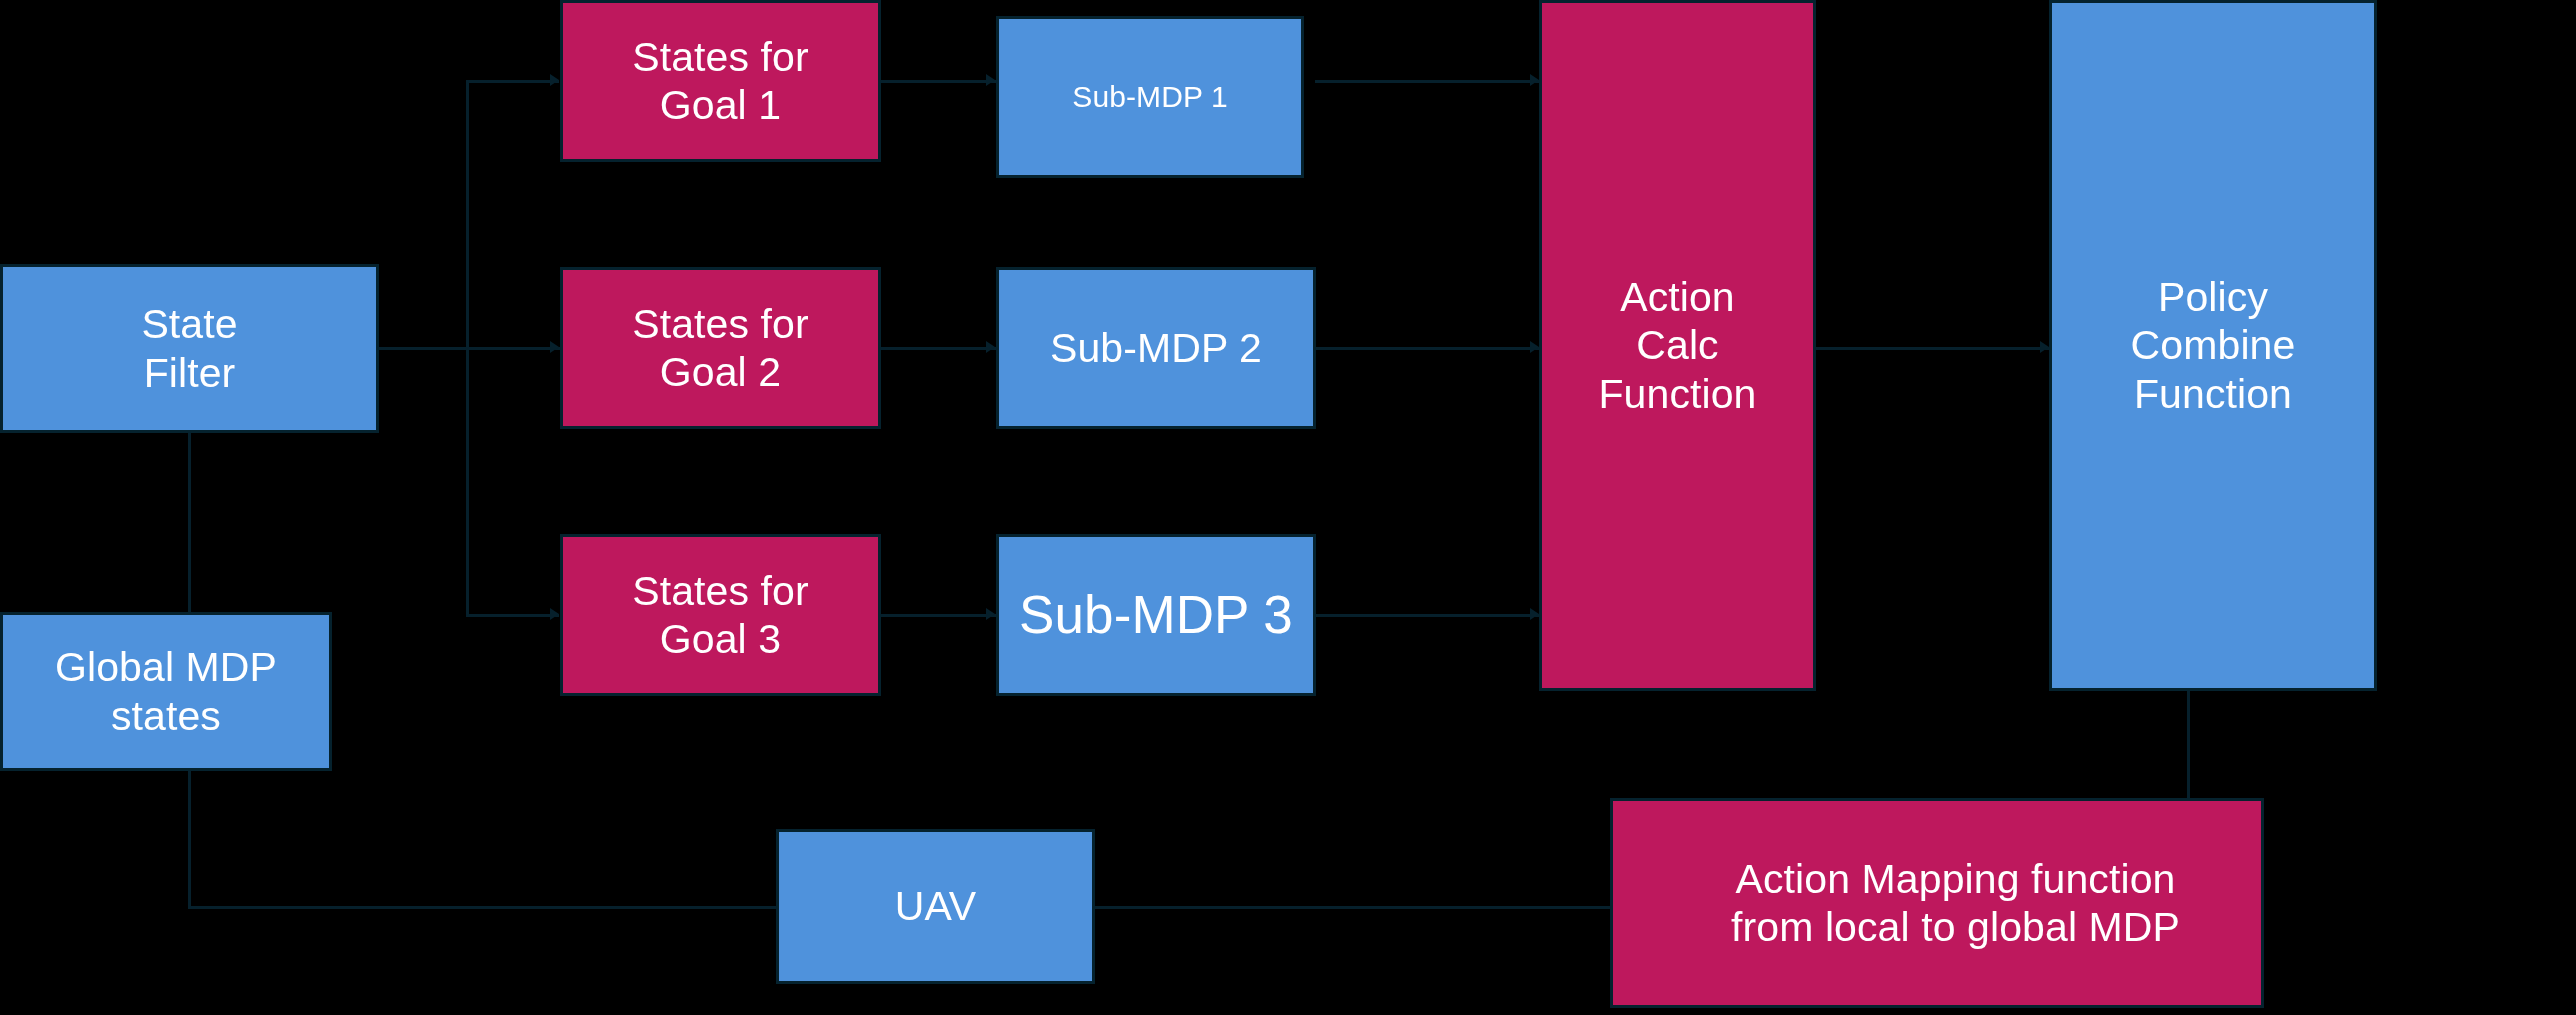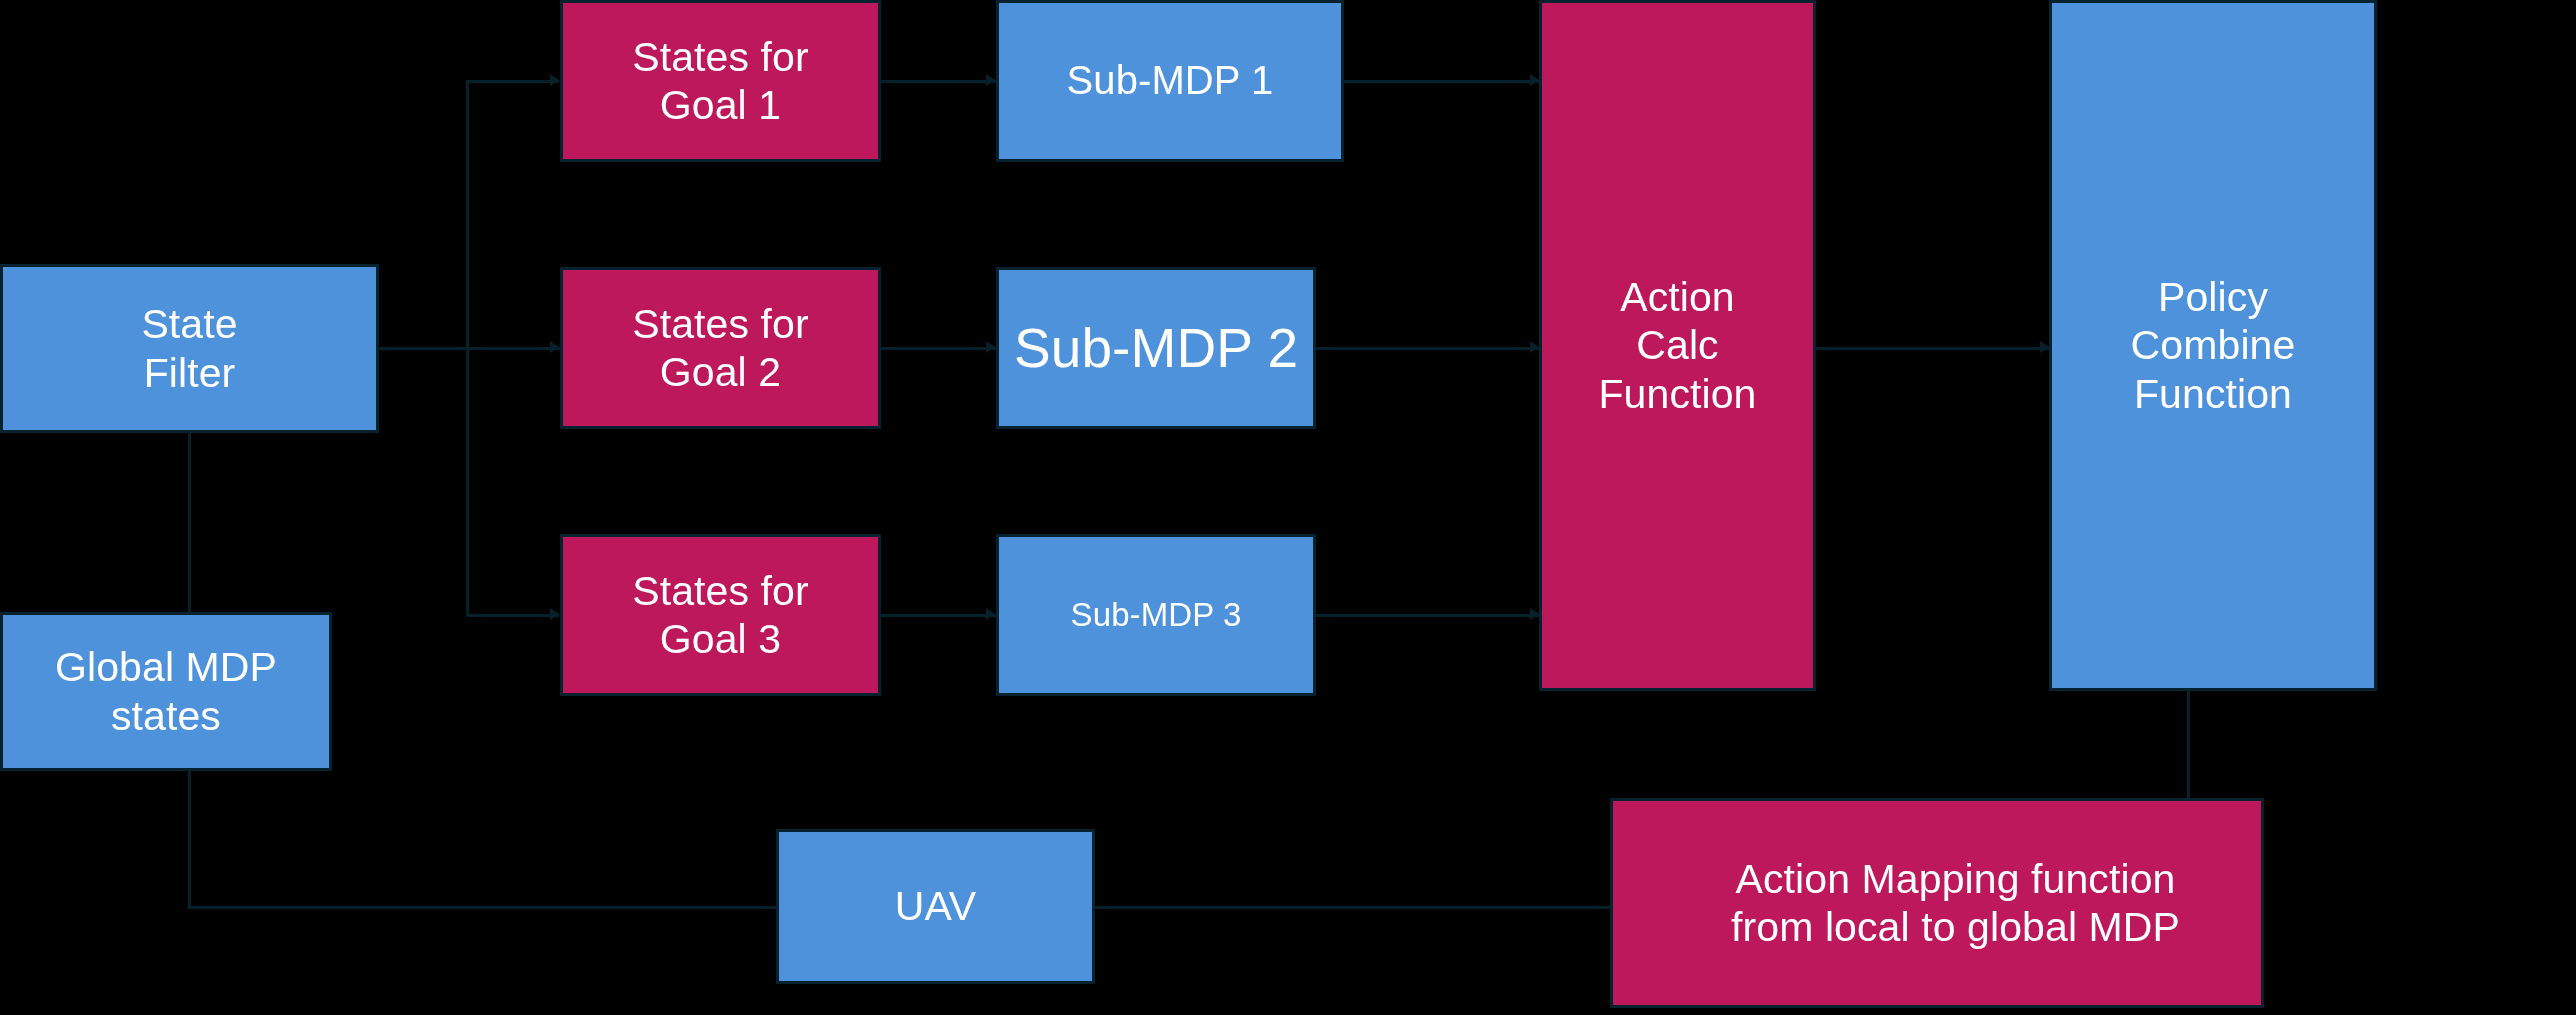--- a/index.html
+++ b/index.html
@@ -91,25 +91,25 @@
 
   <div class="node fill-dark" style="left:560px; top:0px; width:321px; height:162px; font-size:41px;">States for
 Goal 1</div>
 
   <div class="node fill-dark" style="left:560px; top:267px; width:321px; height:162px; font-size:41px;">States for
 Goal 2</div>
 
   <div class="node fill-dark" style="left:560px; top:534px; width:321px; height:162px; font-size:41px;">States for
 Goal 3</div>
 
-  <div class="node fill-light" style="left:996px; top:0px; width:348px; height:162px; font-size:40px;">Sub-MDP 1</div>
+  <div class="node fill-light" style="left:996px; top:16px; width:308px; height:162px; font-size:30px;">Sub-MDP 1</div>
 
-  <div class="node fill-light" style="left:996px; top:267px; width:320px; height:162px; font-size:55px;">Sub-MDP 2</div>
+  <div class="node fill-light" style="left:996px; top:267px; width:320px; height:162px; font-size:41px;">Sub-MDP 2</div>
 
-  <div class="node fill-light" style="left:996px; top:534px; width:320px; height:162px; font-size:33px;">Sub-MDP 3</div>
+  <div class="node fill-light" style="left:996px; top:534px; width:320px; height:162px; font-size:53px;">Sub-MDP 3</div>
 
   <div class="node fill-dark" style="left:1539px; top:0px; width:277px; height:691px; font-size:41px;">Action
 Calc
 Function</div>
 
   <div class="node fill-light" style="left:2049px; top:0px; width:328px; height:691px; font-size:41px;">Policy
 Combine
 Function</div>
 
   <div class="node fill-light" style="left:776px; top:829px; width:319px; height:155px; font-size:41px;text-align:center;">UAV</div>

